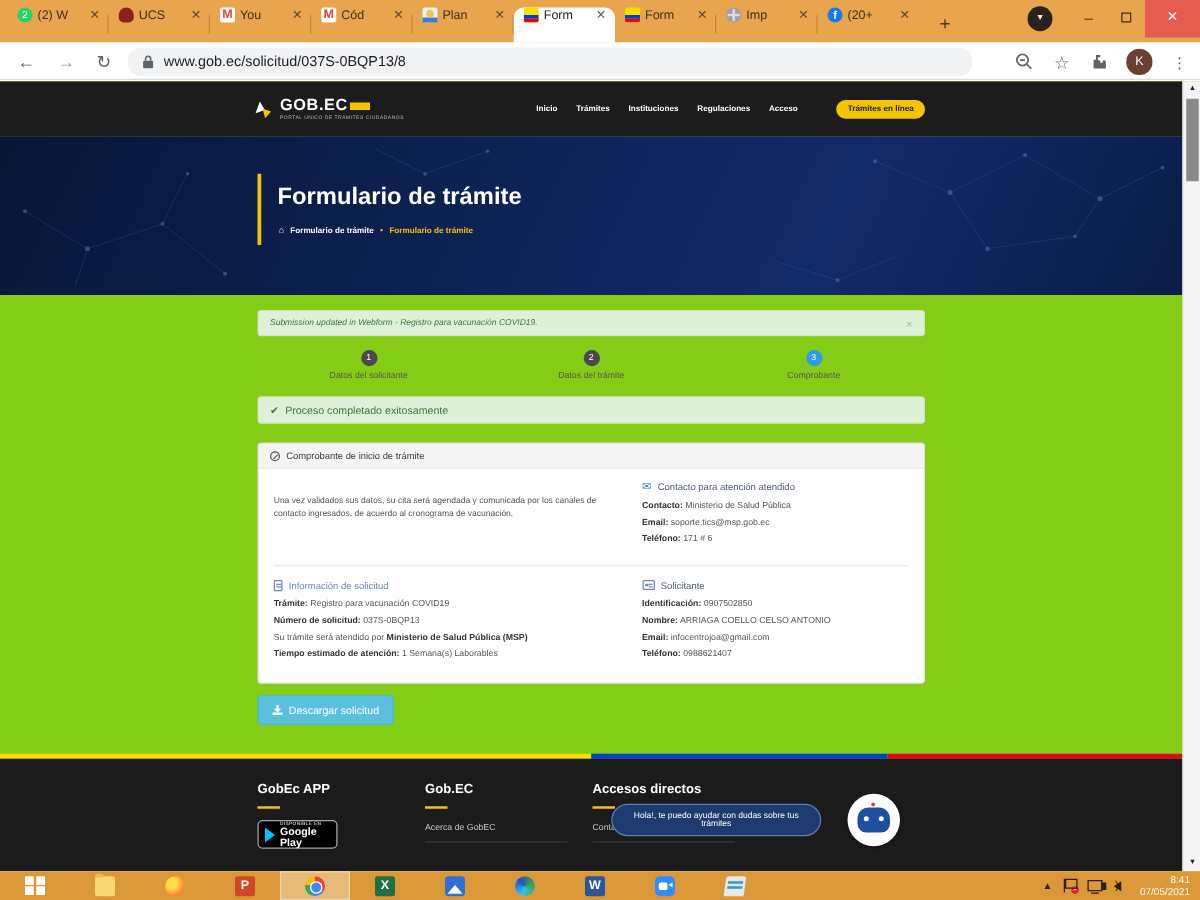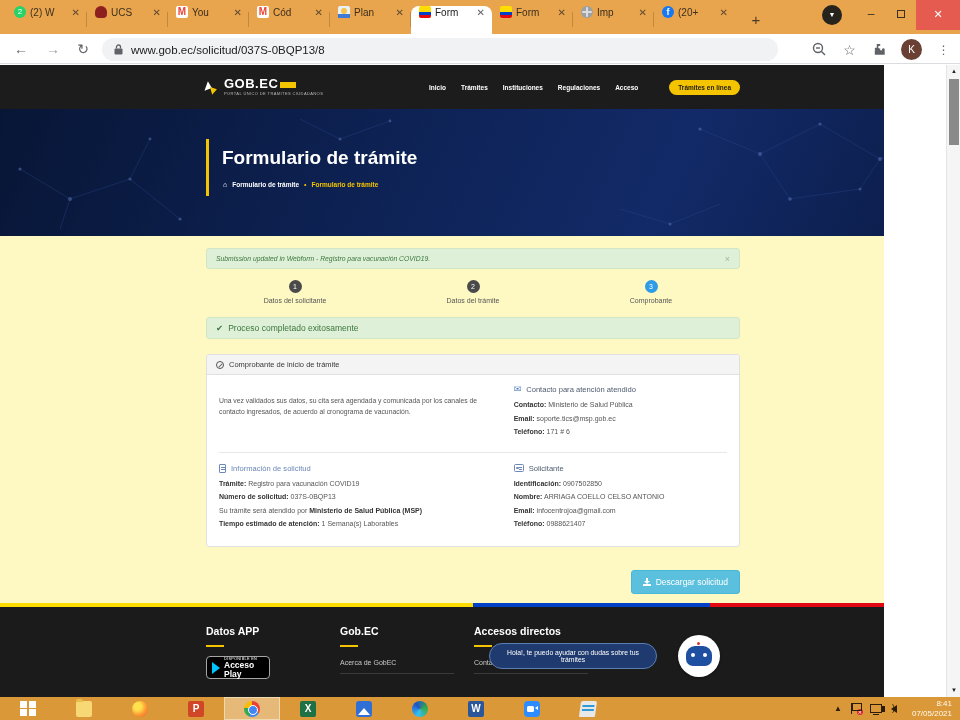--- a/index.html
+++ b/index.html
@@ -46,21 +46,21 @@
   #toolbar { position:absolute; top:34px; left:0; width:960px; height:30px; background:#fff; border-bottom:1px solid #DADCE0; }
   .navbtn { position:absolute; top:4px; width:22px; height:22px; text-align:center; line-height:22px; font-size:14px; color:#5F6368; }
   .omnibox { position:absolute; left:102px; top:4px; width:676px; height:23px; background:#F0F2F4; border-radius:12px;
              display:flex; align-items:center; padding:0 12px; gap:8px; }
   .omnibox .url { font-size:11.5px; color:#202124; }
   .tb-icons { position:absolute; right:8px; top:4px; height:23px; display:flex; align-items:center; gap:13px; }
   .tb-ic { width:17px; height:17px; display:flex; align-items:center; justify-content:center; color:#5F6368; }
   .avatar-k { width:21px; height:21px; border-radius:50%; background:#6B4034; color:#fff; font-size:10px; text-align:center; line-height:21px; }
 
   
-  #viewport { position:absolute; top:65px; left:0; width:884px; height:632px; background:#fef9c3; overflow:hidden; }
+  #viewport { position:absolute; top:65px; left:0; width:960px; height:632px; background:#84cc16; overflow:hidden; }
   #scrollbar { position:absolute; top:65px; right:0; width:14px; height:632px; background:#F5F5F5; border-left:1px solid #E4E4E4; }
   #scrollbar .arr { position:absolute; left:0; width:14px; height:13px; font-size:6px; color:#222; text-align:center; line-height:13px; }
   #scrollbar .thumb { position:absolute; left:2px; top:14px; width:10px; height:66px; background:#8A8A8A; }
 
   
   #site-header { position:absolute; top:0; left:0; width:946px; height:44px; background:#1C1C1C; }
   .sh-inner { position:absolute; left:206px; width:534px; height:44px; display:flex; align-items:center; }
   .logo { display:flex; align-items:center; gap:4px; }
   .logo-mark { width:14px; height:16px; position:relative; }
   .logo-mark::before { content:""; position:absolute; left:0; top:3px; border-left:6px solid #fff; border-top:5px solid transparent; border-bottom:5px solid transparent; transform:rotate(20deg);}
@@ -119,21 +119,21 @@
   .env-ic { color:#4178BE; font-size:9px; line-height:9px; }
   .doc-ic { width:7px; height:9px; border:1px solid #6C87B8; border-radius:1px; position:relative; }
   .doc-ic::after{content:""; position:absolute; left:1px; top:2px; width:3.5px; height:1px; background:#6C87B8; box-shadow:0 2px 0 #6C87B8;}
   .card-ic { width:10px; height:8px; border:1px solid #6C87B8; border-radius:1.5px; position:relative; }
   .card-ic::after{content:""; position:absolute; left:1.5px; top:1.5px; width:2.5px; height:2.5px; border-radius:50%; background:#6C87B8;}
   .card-ic::before{content:""; position:absolute; right:1px; top:2px; width:3px; height:1px; background:#6C87B8; box-shadow:0 2px 0 #6C87B8;}
   .kv { font-size:7px; color:#555; margin-bottom:6.5px; }
   .kv b { color:#333; }
   .kv.bold-value b { font-weight:bold; }
   .divider { border-top:1px solid #E8E8E8; margin:10px 0 11px 0; }
-  .btn-row { margin-top:23px; display:flex; justify-content:flex-end; }
+  .btn-row { margin-top:9px; display:flex; justify-content:flex-start; }
   .btn-dl { background:#5BC0DE; border:1px solid #46B8DA; color:#fff; font-size:8.5px; border-radius:3px;
        padding:6px 11px; display:flex; align-items:center; gap:5px; font-family:inherit; }
   .dl-ic { width:8px; height:8px; position:relative; }
   .dl-ic::before{content:""; position:absolute; left:3px; top:0; width:2px; height:4px; background:#fff;}
   .dl-ic::after{content:""; position:absolute; left:1px; top:3px; border-left:3px solid transparent; border-right:3px solid transparent; border-top:3px solid #fff;}
   .dl-ic i { position:absolute; left:0; bottom:0; width:8px; height:1.5px; background:#fff; }
 
   
   #footer { position:absolute; top:538px; left:0; width:946px; height:94px; }
   .stripe { height:4px; display:flex; }
@@ -441,27 +441,27 @@
 
     <div id="footer">
       <div class="stripe">
           <div class="y"></div>
           <div class="b"></div>
           <div class="r"></div>
         </div>
       <div class="foot-dark">
         <div class="foot-grid">
           <div class="fcol">
-            <h4>Datos APP</h4>
+            <h4>GobEc APP</h4>
             <div class="uline"></div>
             <div class="gplay">
               <span class="gp-tri"></span>
               <span class="gp-txt">
                 <div class="l1">DISPONIBLE EN</div>
-                <div class="l2">Acceso Play</div>
+                <div class="l2">Google Play</div>
               </span>
             </div>
           </div>
           <div class="fcol">
             <h4>Gob.EC</h4>
             <div class="uline"></div>
             <div class="flink">Acerca de GobEC</div>
           </div>
           <div class="fcol">
             <h4>Accesos directos</h4>

